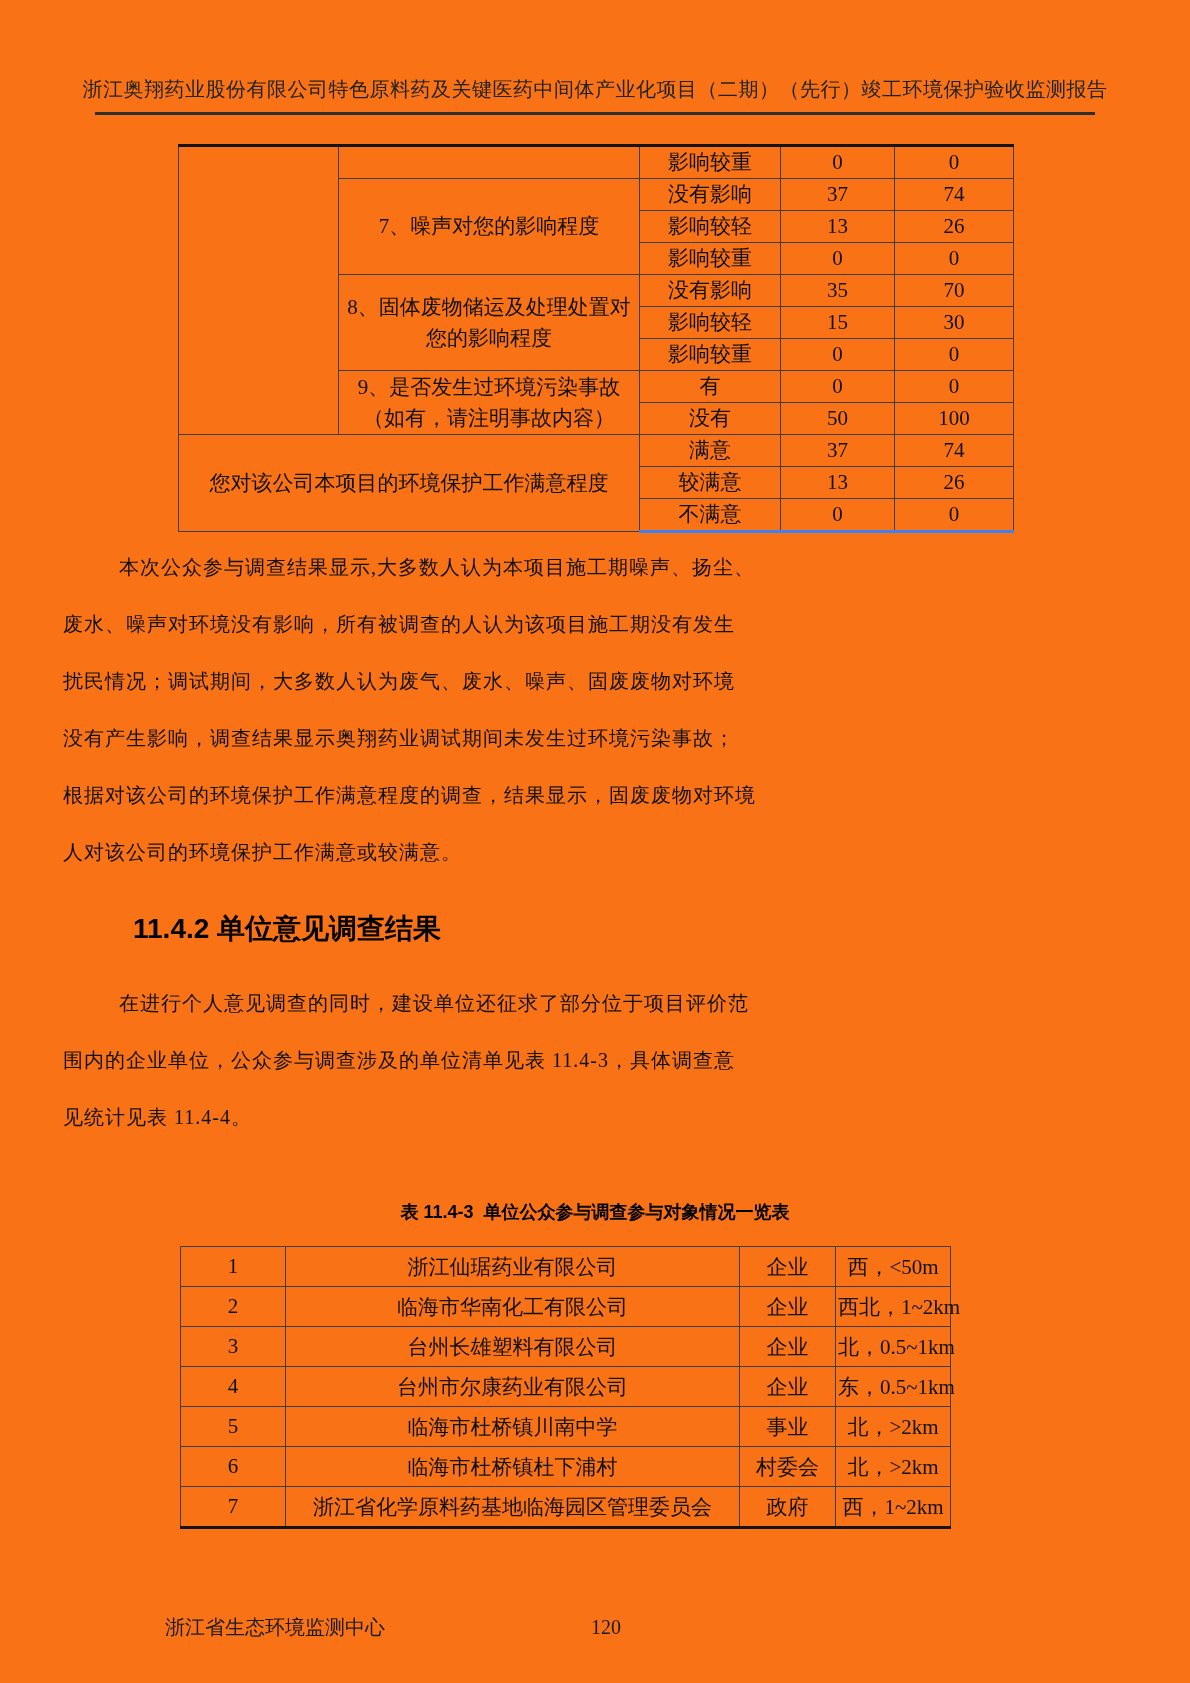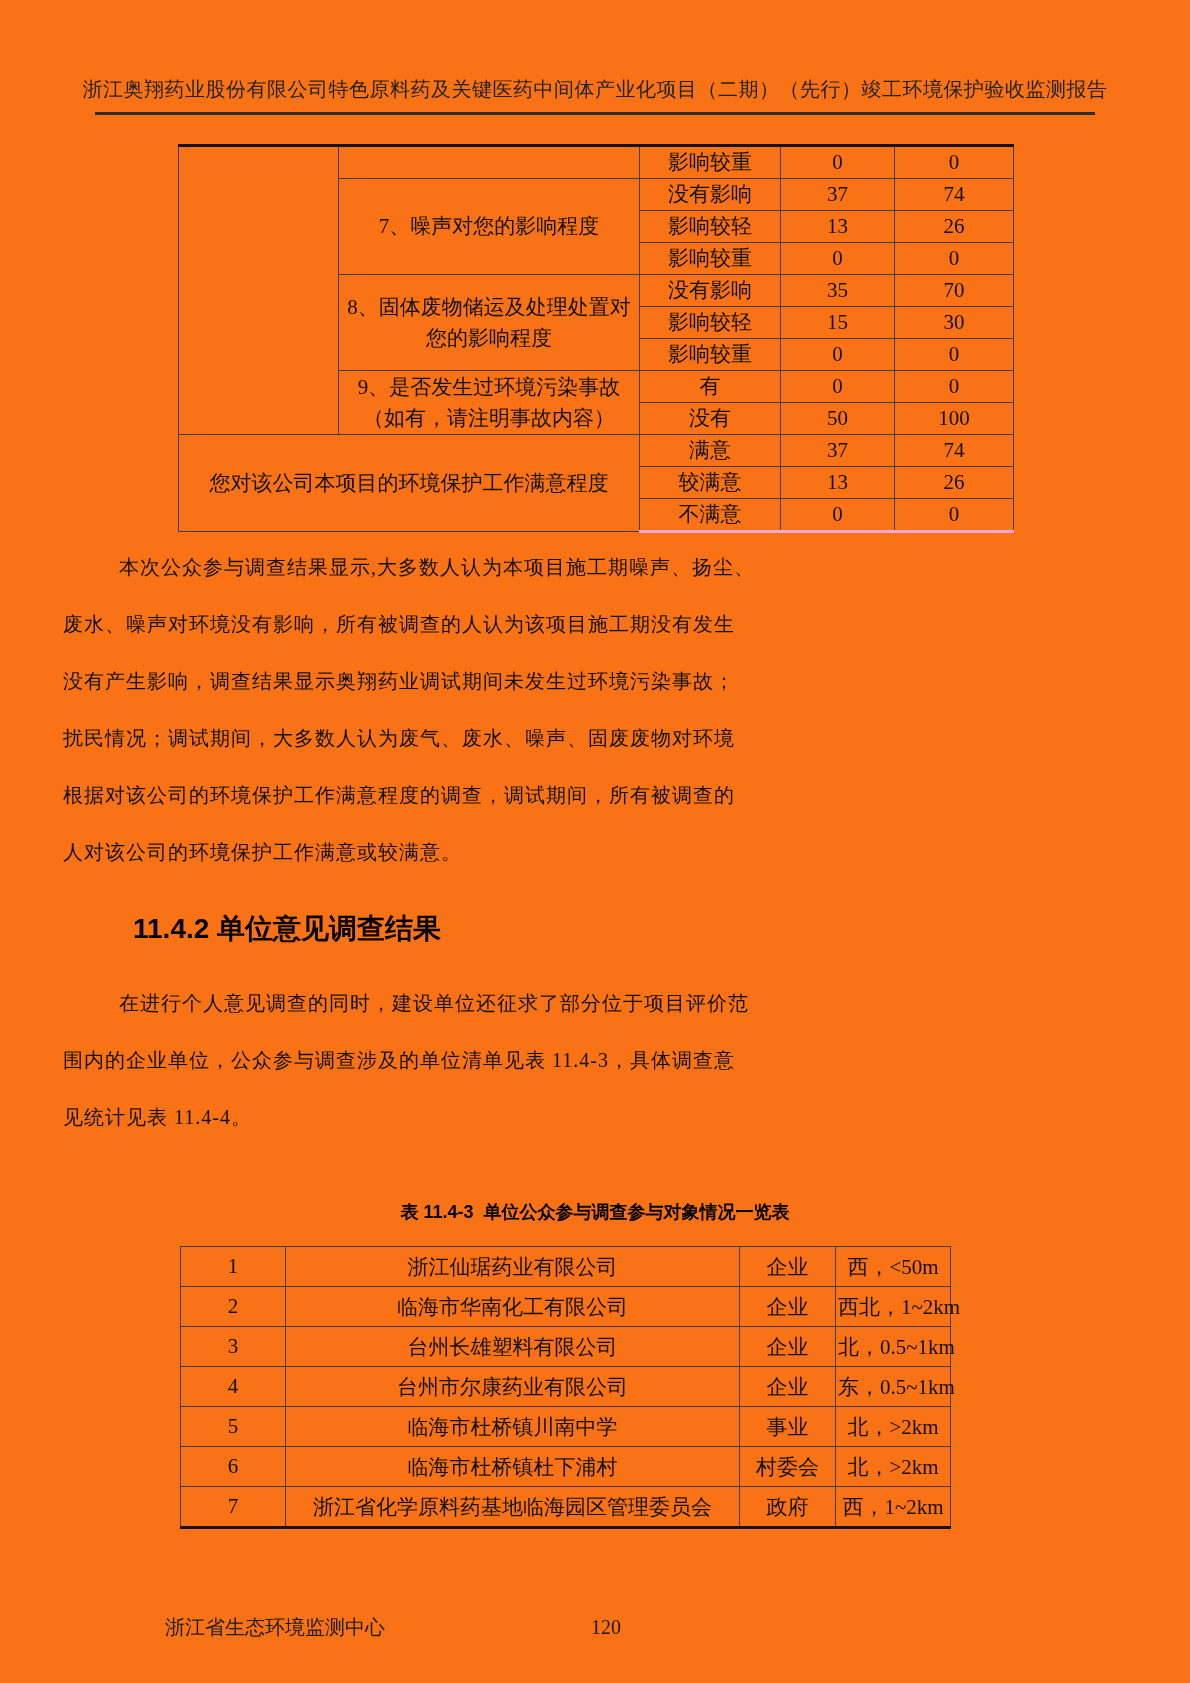--- a/index.html
+++ b/index.html
@@ -34,21 +34,21 @@
   .t1 td{
     border:1px solid #3f3f3f;
     height:31px;
     font-size:21px;
     text-align:center;
     vertical-align:middle;
     padding:0 4px;
     line-height:1.45;
   }
   .t1 tr.r-top td{border-top:3px solid #141414;}
-  .t1 tr.r-bottom td{border-bottom:3px solid #f9a8d4;}
+  .t1 tr.r-bottom td{border-bottom:3px solid #3b82f6;}
   .t1 td.q-cell{padding:0 8px;}
   
   .para{
     margin:6px 128px 0 63px;
     font-size:20px;
     line-height:57px;
     letter-spacing:1px;
   }
   .para .line{white-space:nowrap;}
   .para .indent{text-indent:56px;}
@@ -183,23 +183,23 @@
         <td>不满意</td>
         <td>0</td>
         <td>0</td>
       </tr>
     </tbody>
   </table>
 
   <div class="para">
     <div class="line indent">本次公众参与调查结果显示,大多数人认为本项目施工期噪声、扬尘、</div>
     <div class="line">废水、噪声对环境没有影响，所有被调查的人认为该项目施工期没有发生</div>
+    <div class="line">扰民情况；调试期间，大多数人认为废气、废水、噪声、固废废物对环境</div>
     <div class="line">没有产生影响，调查结果显示奥翔药业调试期间未发生过环境污染事故；</div>
-    <div class="line">扰民情况；调试期间，大多数人认为废气、废水、噪声、固废废物对环境</div>
-    <div class="line">根据对该公司的环境保护工作满意程度的调查，调试期间，所有被调查的</div>
+    <div class="line">根据对该公司的环境保护工作满意程度的调查，结果显示，固废废物对环境</div>
     <div class="line">人对该公司的环境保护工作满意或较满意。</div>
   </div>
 
   <div class="heading">11.4.2 单位意见调查结果</div>
 
   <div class="para para2">
     <div class="line indent">在进行个人意见调查的同时，建设单位还征求了部分位于项目评价范</div>
     <div class="line">围内的企业单位，公众参与调查涉及的单位清单见表 11.4-3，具体调查意</div>
     <div class="line">见统计见表 11.4-4。</div>
   </div>

